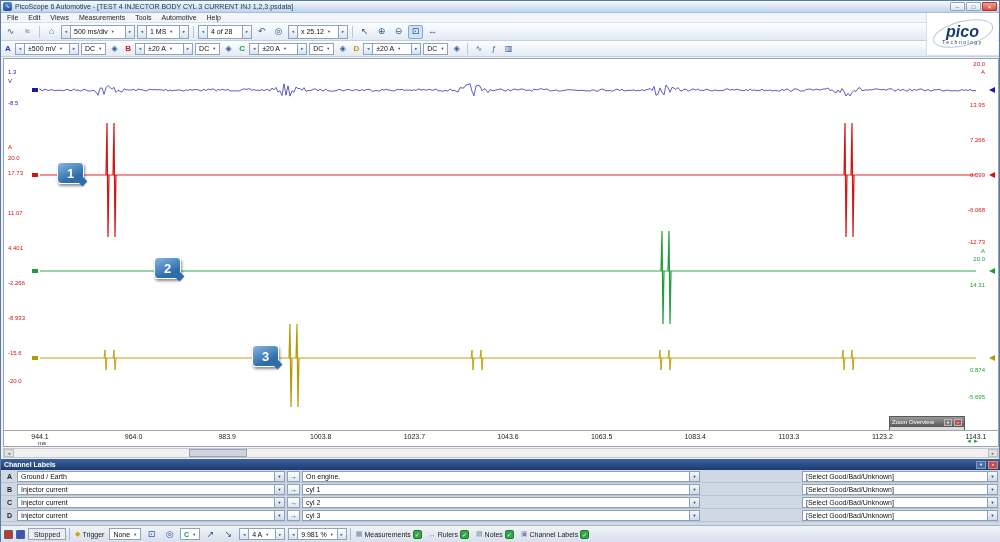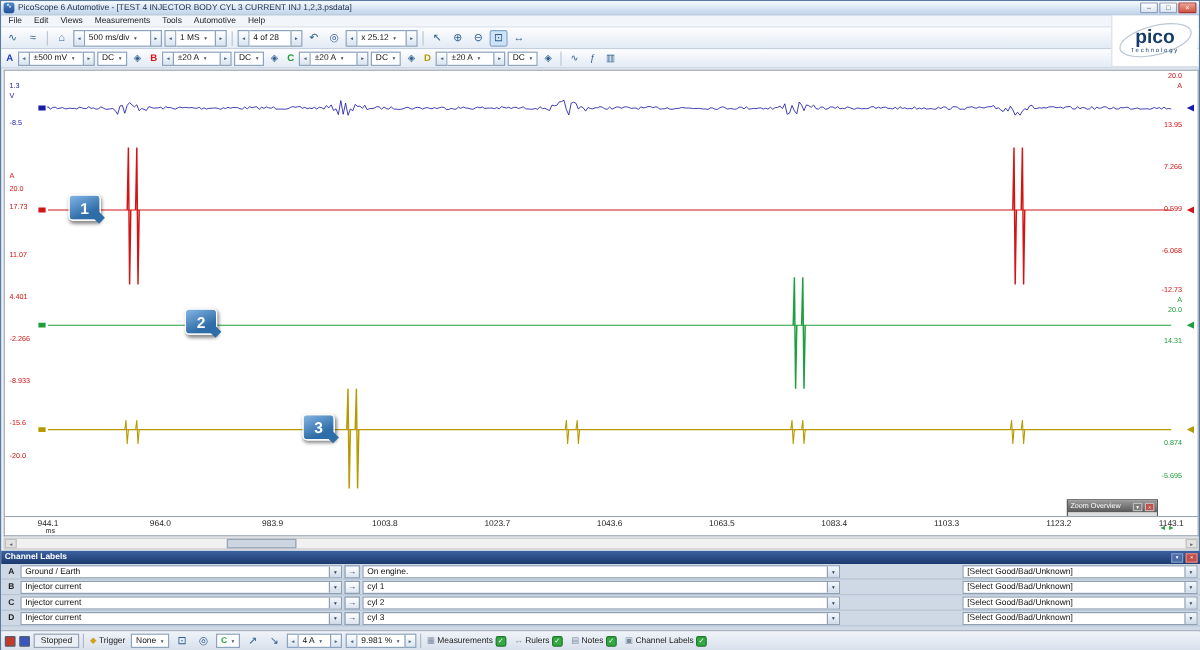--- a/index.html
+++ b/index.html
@@ -26,21 +26,21 @@
   #toolbar2 .spinner,#statusbar .spinner{height:12px;}
   .spin-arrow{width:10px;height:100%;border:1px solid #8ea4bc;background:linear-gradient(#ffffff,#d8e4f0);font-size:4px;display:flex;align-items:center;justify-content:center;color:#44607c;}
   .spin-field{height:100%;border:1px solid #8ea4bc;border-left:none;border-right:none;background:#fff;font-size:7px;display:flex;align-items:center;padding:0 3px;gap:3px;white-space:nowrap;color:#111;}
   .caret{font-size:4px;color:#456;}
   .combo{height:12px;border:1px solid #8ea4bc;background:#fff;font-size:7px;display:inline-flex;align-items:center;gap:3px;padding:0 3px;white-space:nowrap;color:#111;}
   .chan-letter{font-weight:bold;font-size:8px;width:10px;text-align:center;}
   .chA{color:#2038c8;} .chB{color:#d41414;} .chC{color:#1e9e3c;} .chD{color:#b89a00;}
   
   #logo{position:absolute;right:1px;top:12px;width:72px;height:43px;background:#fff;border-left:1px solid #d7dfea;border-bottom:1px solid #d7dfea;display:flex;flex-direction:column;align-items:center;justify-content:center;z-index:5;}
   #logo .swoosh{position:absolute;width:62px;height:25px;border:1.5px solid #b9c6d4;border-radius:50%;transform:rotate(-14deg);top:8px;left:5px;}
-  #logo .brand{font-size:16px;line-height:15px;font-weight:bold;color:#163c6b;z-index:1;}
+  #logo .brand{font-size:16px;line-height:15px;font-weight:bold;font-style:italic;color:#163c6b;z-index:1;}
   #logo .brand-sub{font-size:5px;letter-spacing:1.5px;color:#163c6b;z-index:1;}
   
   #scope{position:absolute;left:2px;top:57px;width:996px;height:373px;background:#fff;border:1px solid #9aa4b0;overflow:hidden;}
   #scope svg{position:absolute;left:0;top:0;}
   .axis-label{position:absolute;font-size:6px;line-height:6px;white-space:nowrap;}
   .xtick{position:absolute;top:2px;transform:translateX(-50%);font-size:7px;color:#222;}
   #xaxis{position:absolute;left:2px;top:430px;width:996px;height:16px;background:#fff;border:1px solid #9aa4b0;border-top:none;}
   #x-unit{position:absolute;left:34px;top:9px;font-size:6px;color:#222;}
   #x-marker{position:absolute;right:18px;top:7px;font-size:6px;color:#1e9e3c;letter-spacing:1px;}
   .callout{position:absolute;width:27px;height:22px;border-radius:4px;background:linear-gradient(155deg,#85b5e5,#2e6da8 70%);border:1px solid #fdfdfd;box-shadow:1px 2px 3px rgba(0,0,0,.45);color:#fff;font-weight:bold;font-size:13px;display:flex;align-items:center;justify-content:center;z-index:3;}

